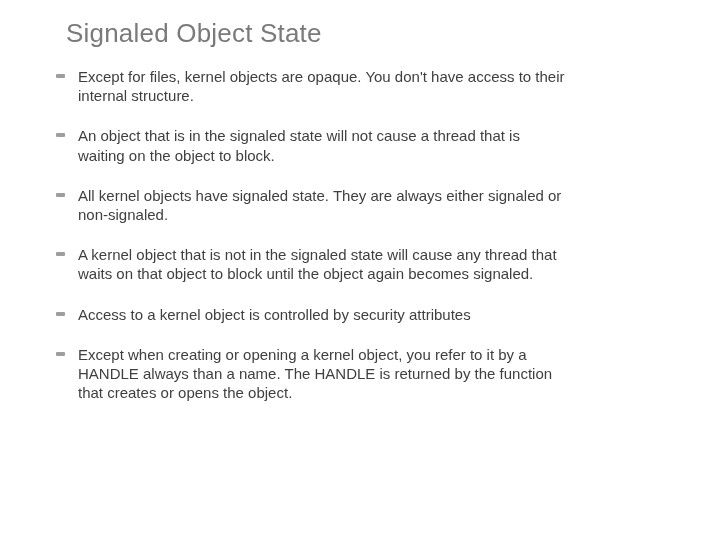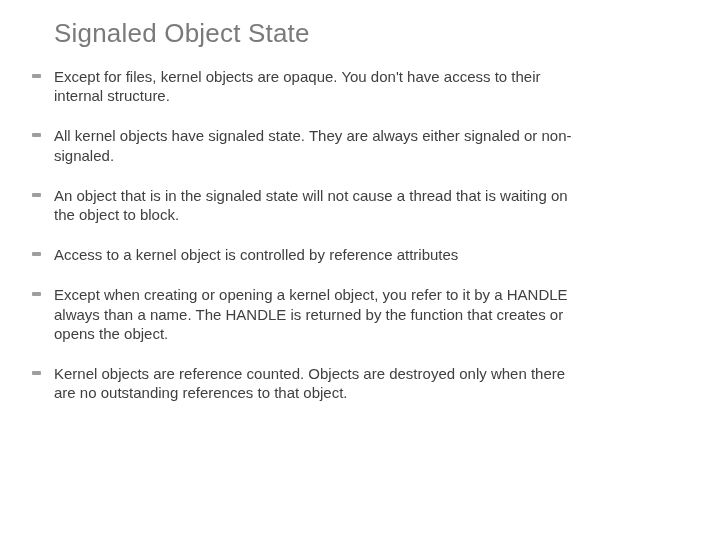--- a/index.html
+++ b/index.html
@@ -9,32 +9,32 @@
     height: 540px;
     background: #ffffff;
     font-family: Arial, Helvetica, sans-serif;
     color: #4a4a4a;
     overflow: hidden;
   }
   .slide {
     box-sizing: border-box;
     width: 610px;
     height: 540px;
-    padding: 18px 28px 18px 32px;
+    padding: 18px 28px 18px 44px;
   }
   .title {
     font-size: 26px;
     color: #7a7a7a;
     font-weight: 400;
     margin: 0 0 18px 22px;
     letter-spacing: 0.2px;
   }
   ul.bullets {
     list-style: none;
-    margin: 0;
+    margin: 12px;
     padding: 0;
   }
   ul.bullets > li {
     position: relative;
     font-size: 15px;
     line-height: 1.28;
     color: #3f3f3f;
     padding-left: 22px;
     margin-bottom: 21px;
   }
@@ -49,19 +49,19 @@
     border-radius: 1px;
   }
 </style>
 </head>
 <body>
 
 <div class="slide">
   <h1 class="title">Signaled Object State</h1>
   <ul class="bullets">
     <li>Except for files, kernel objects are opaque.  You don't have access to their internal structure.</li>
+    <li>An object that is in the signaled state will not cause a thread that is waiting on the object to block.</li>
     <li>All kernel objects have signaled state.  They are always either signaled or non-signaled.</li>
-    <li>An object that is in the signaled state will not cause a thread that is waiting on the object to block.</li>
-    <li>Access to a kernel object is controlled by reference attributes</li>
+    <li>A kernel object that is not in the signaled state will cause any thread that waits on that object to block until the object again becomes signaled.</li>
+    <li>Access to a kernel object is controlled by security attributes</li>
     <li>Except when creating or opening a kernel object, you refer to it by a HANDLE always than a name.  The HANDLE is returned by the function that creates or opens the object.</li>
-    <li>Kernel objects are reference counted.  Objects are destroyed only when there are no outstanding references to that object.</li>
   </ul>
 </div>
 
 </body></html>

